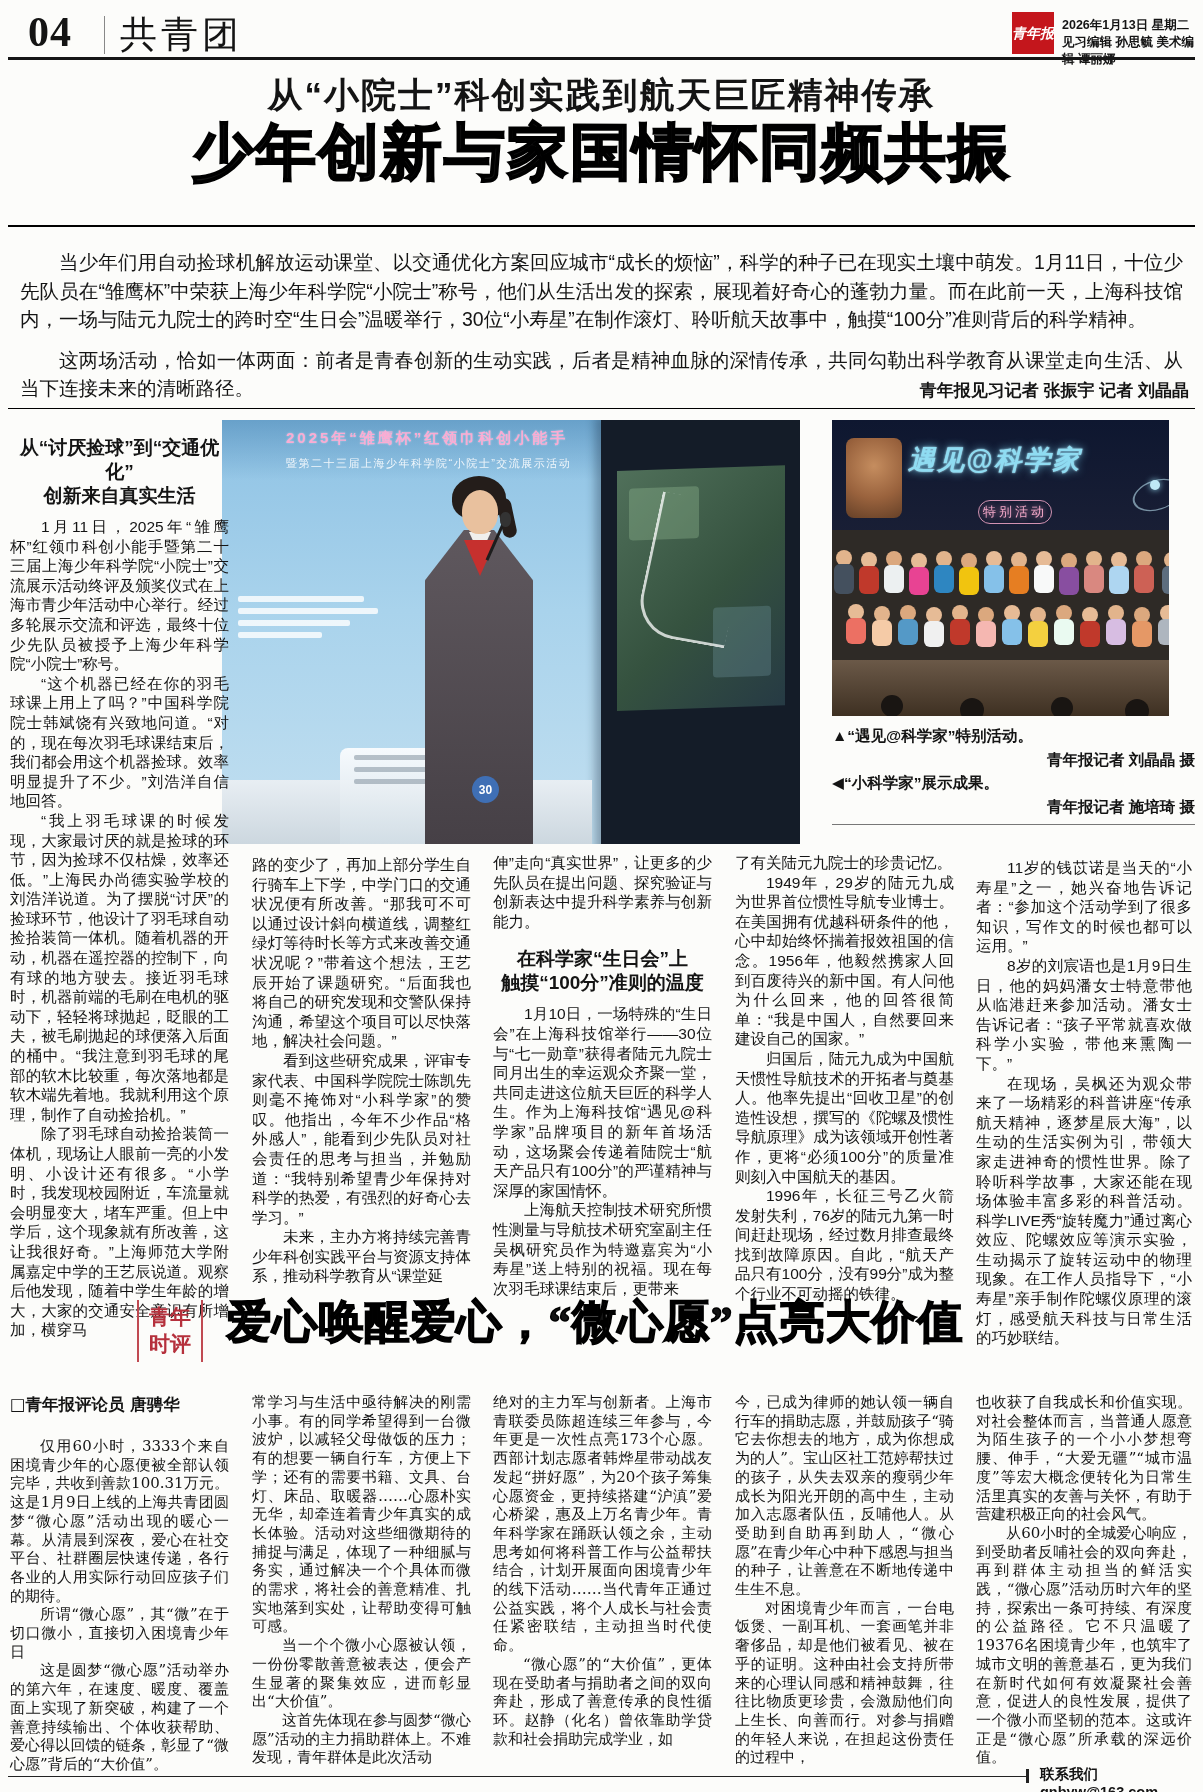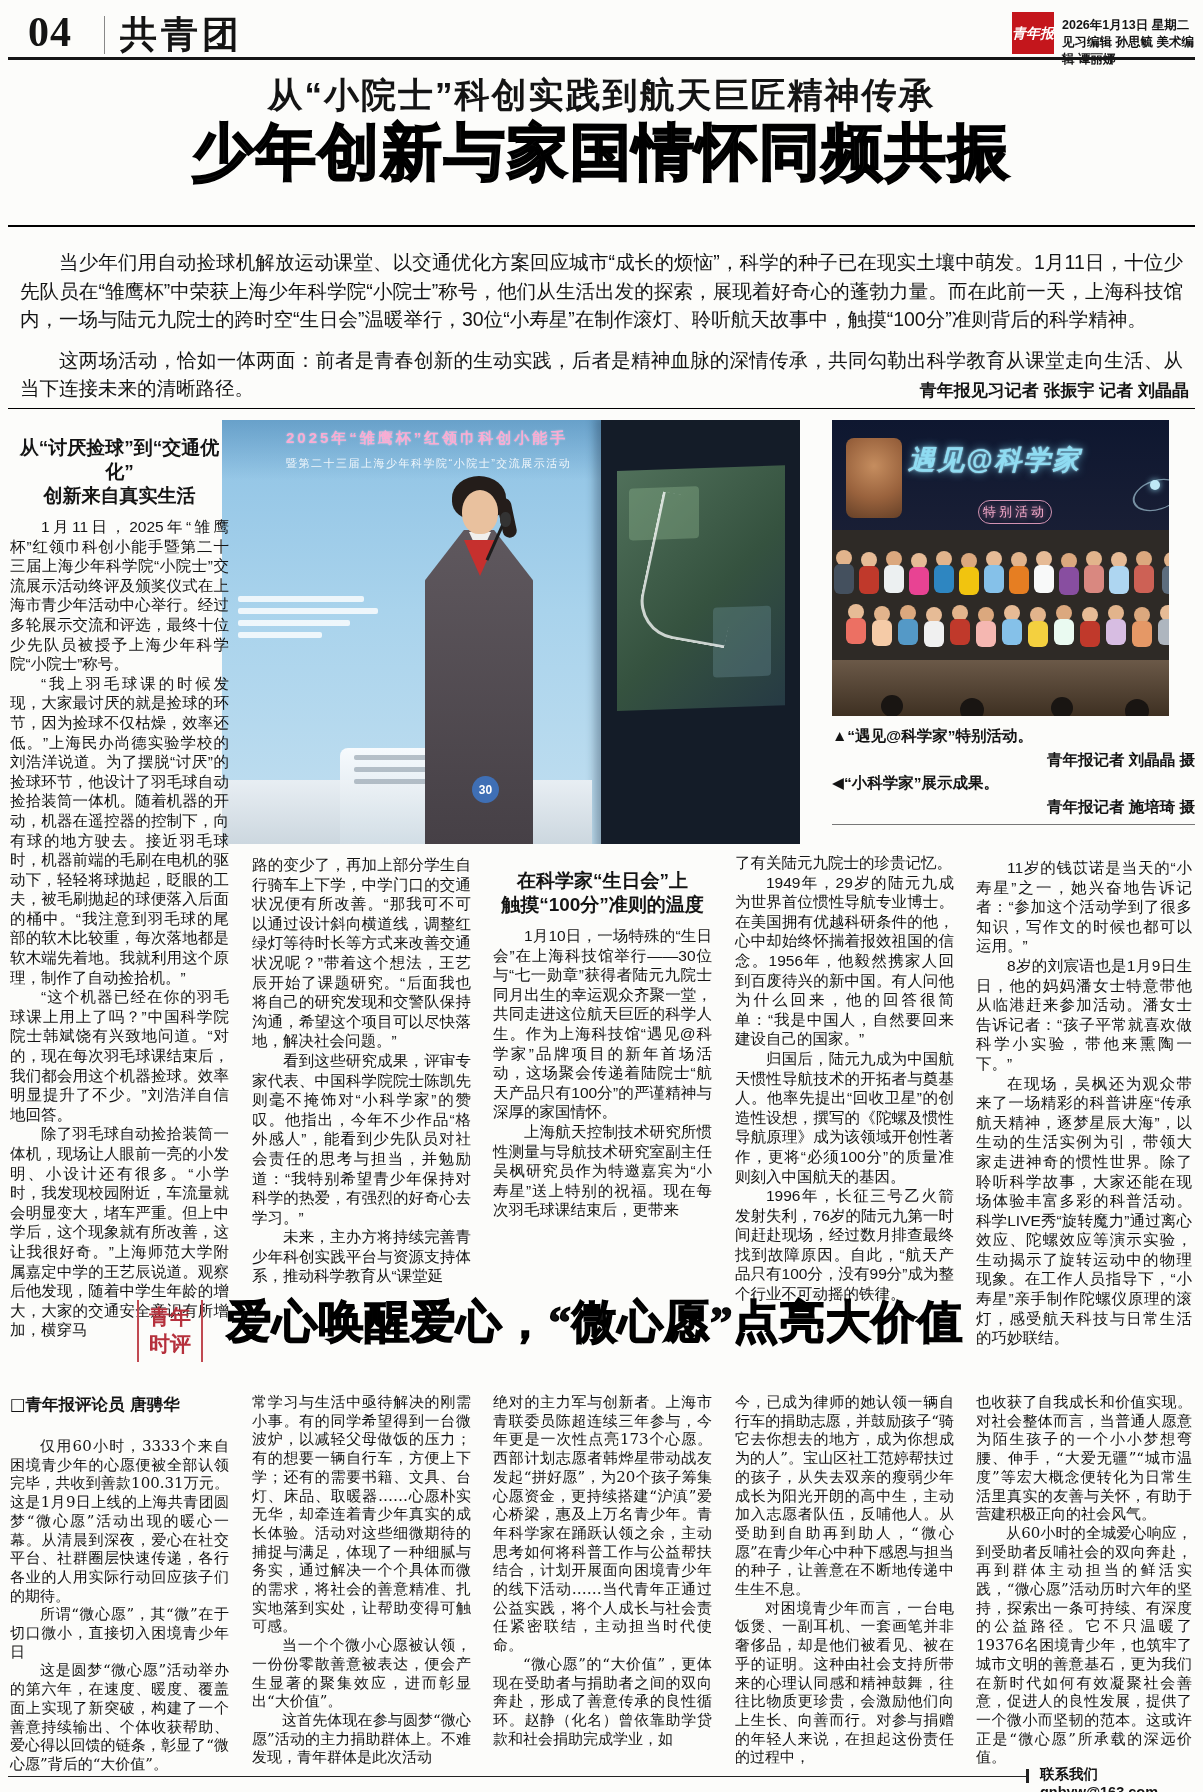--- a/index.html
+++ b/index.html
@@ -5,21 +5,21 @@
   html,body{margin:0;padding:0;}
   body{
     width:1203px;height:1792px;position:relative;overflow:hidden;
     background:#fcfcfa;color:#141414;
     font-family:"Liberation Sans","DejaVu Sans",sans-serif;
   }
   .abs{position:absolute;}
   
   .page-no{left:28px;top:8px;font-size:42px;font-weight:800;letter-spacing:1px;font-family:"Liberation Serif",serif;}
   .hdr-div{left:104px;top:16px;width:1px;height:38px;background:#888;}
-  .section-name{left:120px;top:10px;font-size:37px;font-weight:700;letter-spacing:4px;}
+  .section-name{left:120px;top:10px;font-size:37px;font-weight:400;letter-spacing:4px;}
   .masthead{left:1012px;top:12px;width:42px;height:42px;background:#c4161c;color:#fff;
     display:flex;align-items:center;justify-content:center;text-align:center;
     font-size:14px;font-weight:700;line-height:15px;word-break:break-all;
     font-family:"Liberation Serif",serif;font-style:italic;}
   .hdr-dates{left:1062px;top:17px;font-size:12.5px;line-height:17px;font-weight:600;}
   .hdr-rule{left:8px;top:57px;width:1187px;height:3px;background:#161616;}
   
   .kicker{left:0;top:72px;width:1203px;text-align:center;font-size:35px;font-weight:700;letter-spacing:2px;}
   .headline{left:0;top:112px;width:1203px;text-align:center;font-size:61px;font-weight:900;
     letter-spacing:2px;-webkit-text-stroke:2px #000;}
@@ -229,32 +229,33 @@
   <div class="credit">青年报记者 施培琦 摄</div>
 </div>
 <div class="abs caps-rule"></div>
 
 <div class="abs col" style="left:10px;top:436px;">
   <div class="subhead">
     <div>从“讨厌捡球”到“交通优化”</div>
     <div>创新来自真实生活</div>
   </div>
   <p>1月11日，2025年“雏鹰杯”红领巾科创小能手暨第二十三届上海少年科学院“小院士”交流展示活动终评及颁奖仪式在上海市青少年活动中心举行。经过多轮展示交流和评选，最终十位少先队员被授予上海少年科学院“小院士”称号。</p>
+  <p>“这个机器已经在你的羽毛球课上用上了吗？”中国科学院院士韩斌饶有兴致地问道。“对的，现在每次羽毛球课结束后，我们都会用这个机器捡球。效率明显提升了不少。”刘浩洋自信地回答。</p>
   <p>“我上羽毛球课的时候发现，大家最讨厌的就是捡球的环节，因为捡球不仅枯燥，效率还低。”上海民办尚德实验学校的刘浩洋说道。为了摆脱“讨厌”的捡球环节，他设计了羽毛球自动捡拾装筒一体机。随着机器的开动，机器在遥控器的控制下，向有球的地方驶去。接近羽毛球时，机器前端的毛刷在电机的驱动下，轻轻将球抛起，眨眼的工夫，被毛刷抛起的球便落入后面的桶中。“我注意到羽毛球的尾部的软木比较重，每次落地都是软木端先着地。我就利用这个原理，制作了自动捡拾机。”</p>
-  <p>“这个机器已经在你的羽毛球课上用上了吗？”中国科学院院士韩斌饶有兴致地问道。“对的，现在每次羽毛球课结束后，我们都会用这个机器捡球。效率明显提升了不少。”刘浩洋自信地回答。</p>
   <p>除了羽毛球自动捡拾装筒一体机，现场让人眼前一亮的小发明、小设计还有很多。“小学时，我发现校园附近，车流量就会明显变大，堵车严重。但上中学后，这个现象就有所改善，这让我很好奇。”上海师范大学附属嘉定中学的王艺辰说道。观察后他发现，随着中学生年龄的增大，大家的交通安全意识有所增加，横穿马</p>
 </div>
 
 <div class="abs col" style="left:252px;top:855px;">
   <p class="cont">路的变少了，再加上部分学生自行骑车上下学，中学门口的交通状况便有所改善。“那我可不可以通过设计斜向横道线，调整红绿灯等待时长等方式来改善交通状况呢？”带着这个想法，王艺辰开始了课题研究。“后面我也将自己的研究发现和交警队保持沟通，希望这个项目可以尽快落地，解决社会问题。”</p>
   <p>看到这些研究成果，评审专家代表、中国科学院院士陈凯先则毫不掩饰对“小科学家”的赞叹。他指出，今年不少作品“格外感人”，能看到少先队员对社会责任的思考与担当，并勉励道：“我特别希望青少年保持对科学的热爱，有强烈的好奇心去学习。”</p>
   <p>未来，主办方将持续完善青少年科创实践平台与资源支持体系，推动科学教育从“课堂延</p>
 </div>
 
 <div class="abs col" style="left:493px;top:853px;">
+  <p class="cont">伸”走向“真实世界”，让更多的少先队员在提出问题、探究验证与创新表达中提升科学素养与创新能力。</p>
   <div class="subhead mid">
     <div>在科学家“生日会”上</div>
     <div>触摸“100分”准则的温度</div>
   </div>
   <p>1月10日，一场特殊的“生日会”在上海科技馆举行——30位与“七一勋章”获得者陆元九院士同月出生的幸运观众齐聚一堂，共同走进这位航天巨匠的科学人生。作为上海科技馆“遇见@科学家”品牌项目的新年首场活动，这场聚会传递着陆院士“航天产品只有100分”的严谨精神与深厚的家国情怀。</p>
   <p>上海航天控制技术研究所惯性测量与导航技术研究室副主任吴枫研究员作为特邀嘉宾为“小寿星”送上特别的祝福。现在每次羽毛球课结束后，更带来</p>
 </div>
 
 <div class="abs col" style="left:735px;top:853px;">
   <p class="cont">了有关陆元九院士的珍贵记忆。</p>

